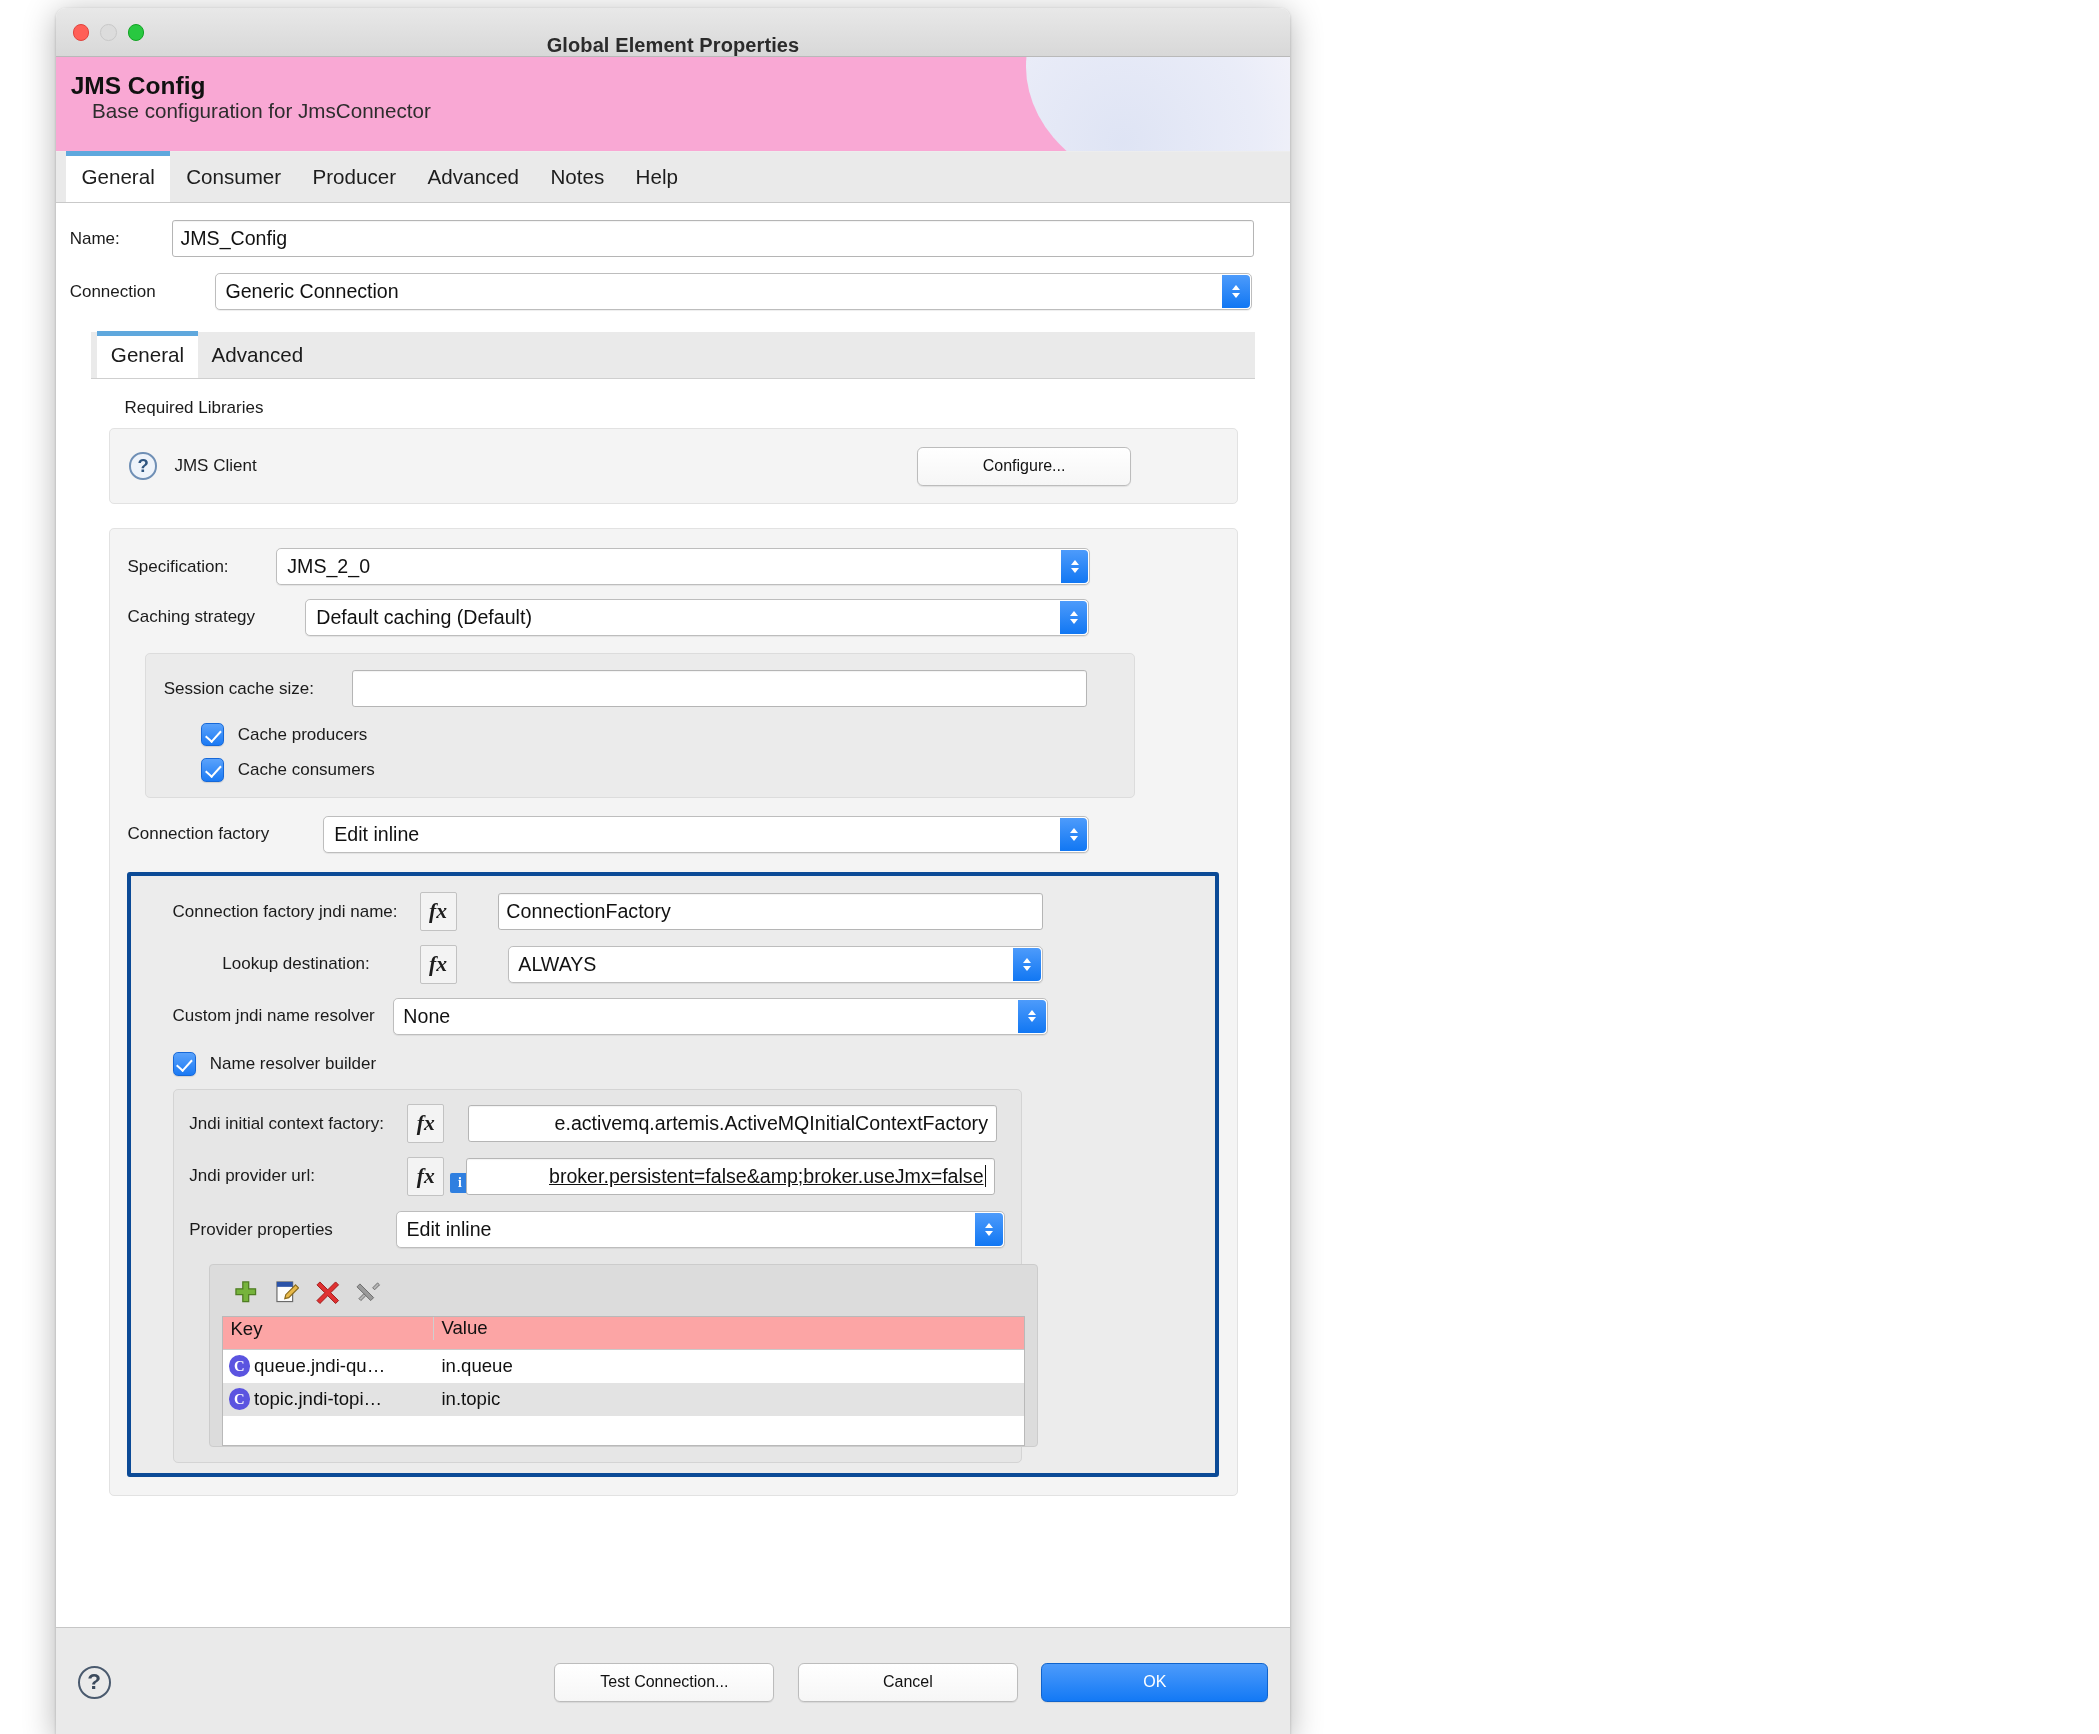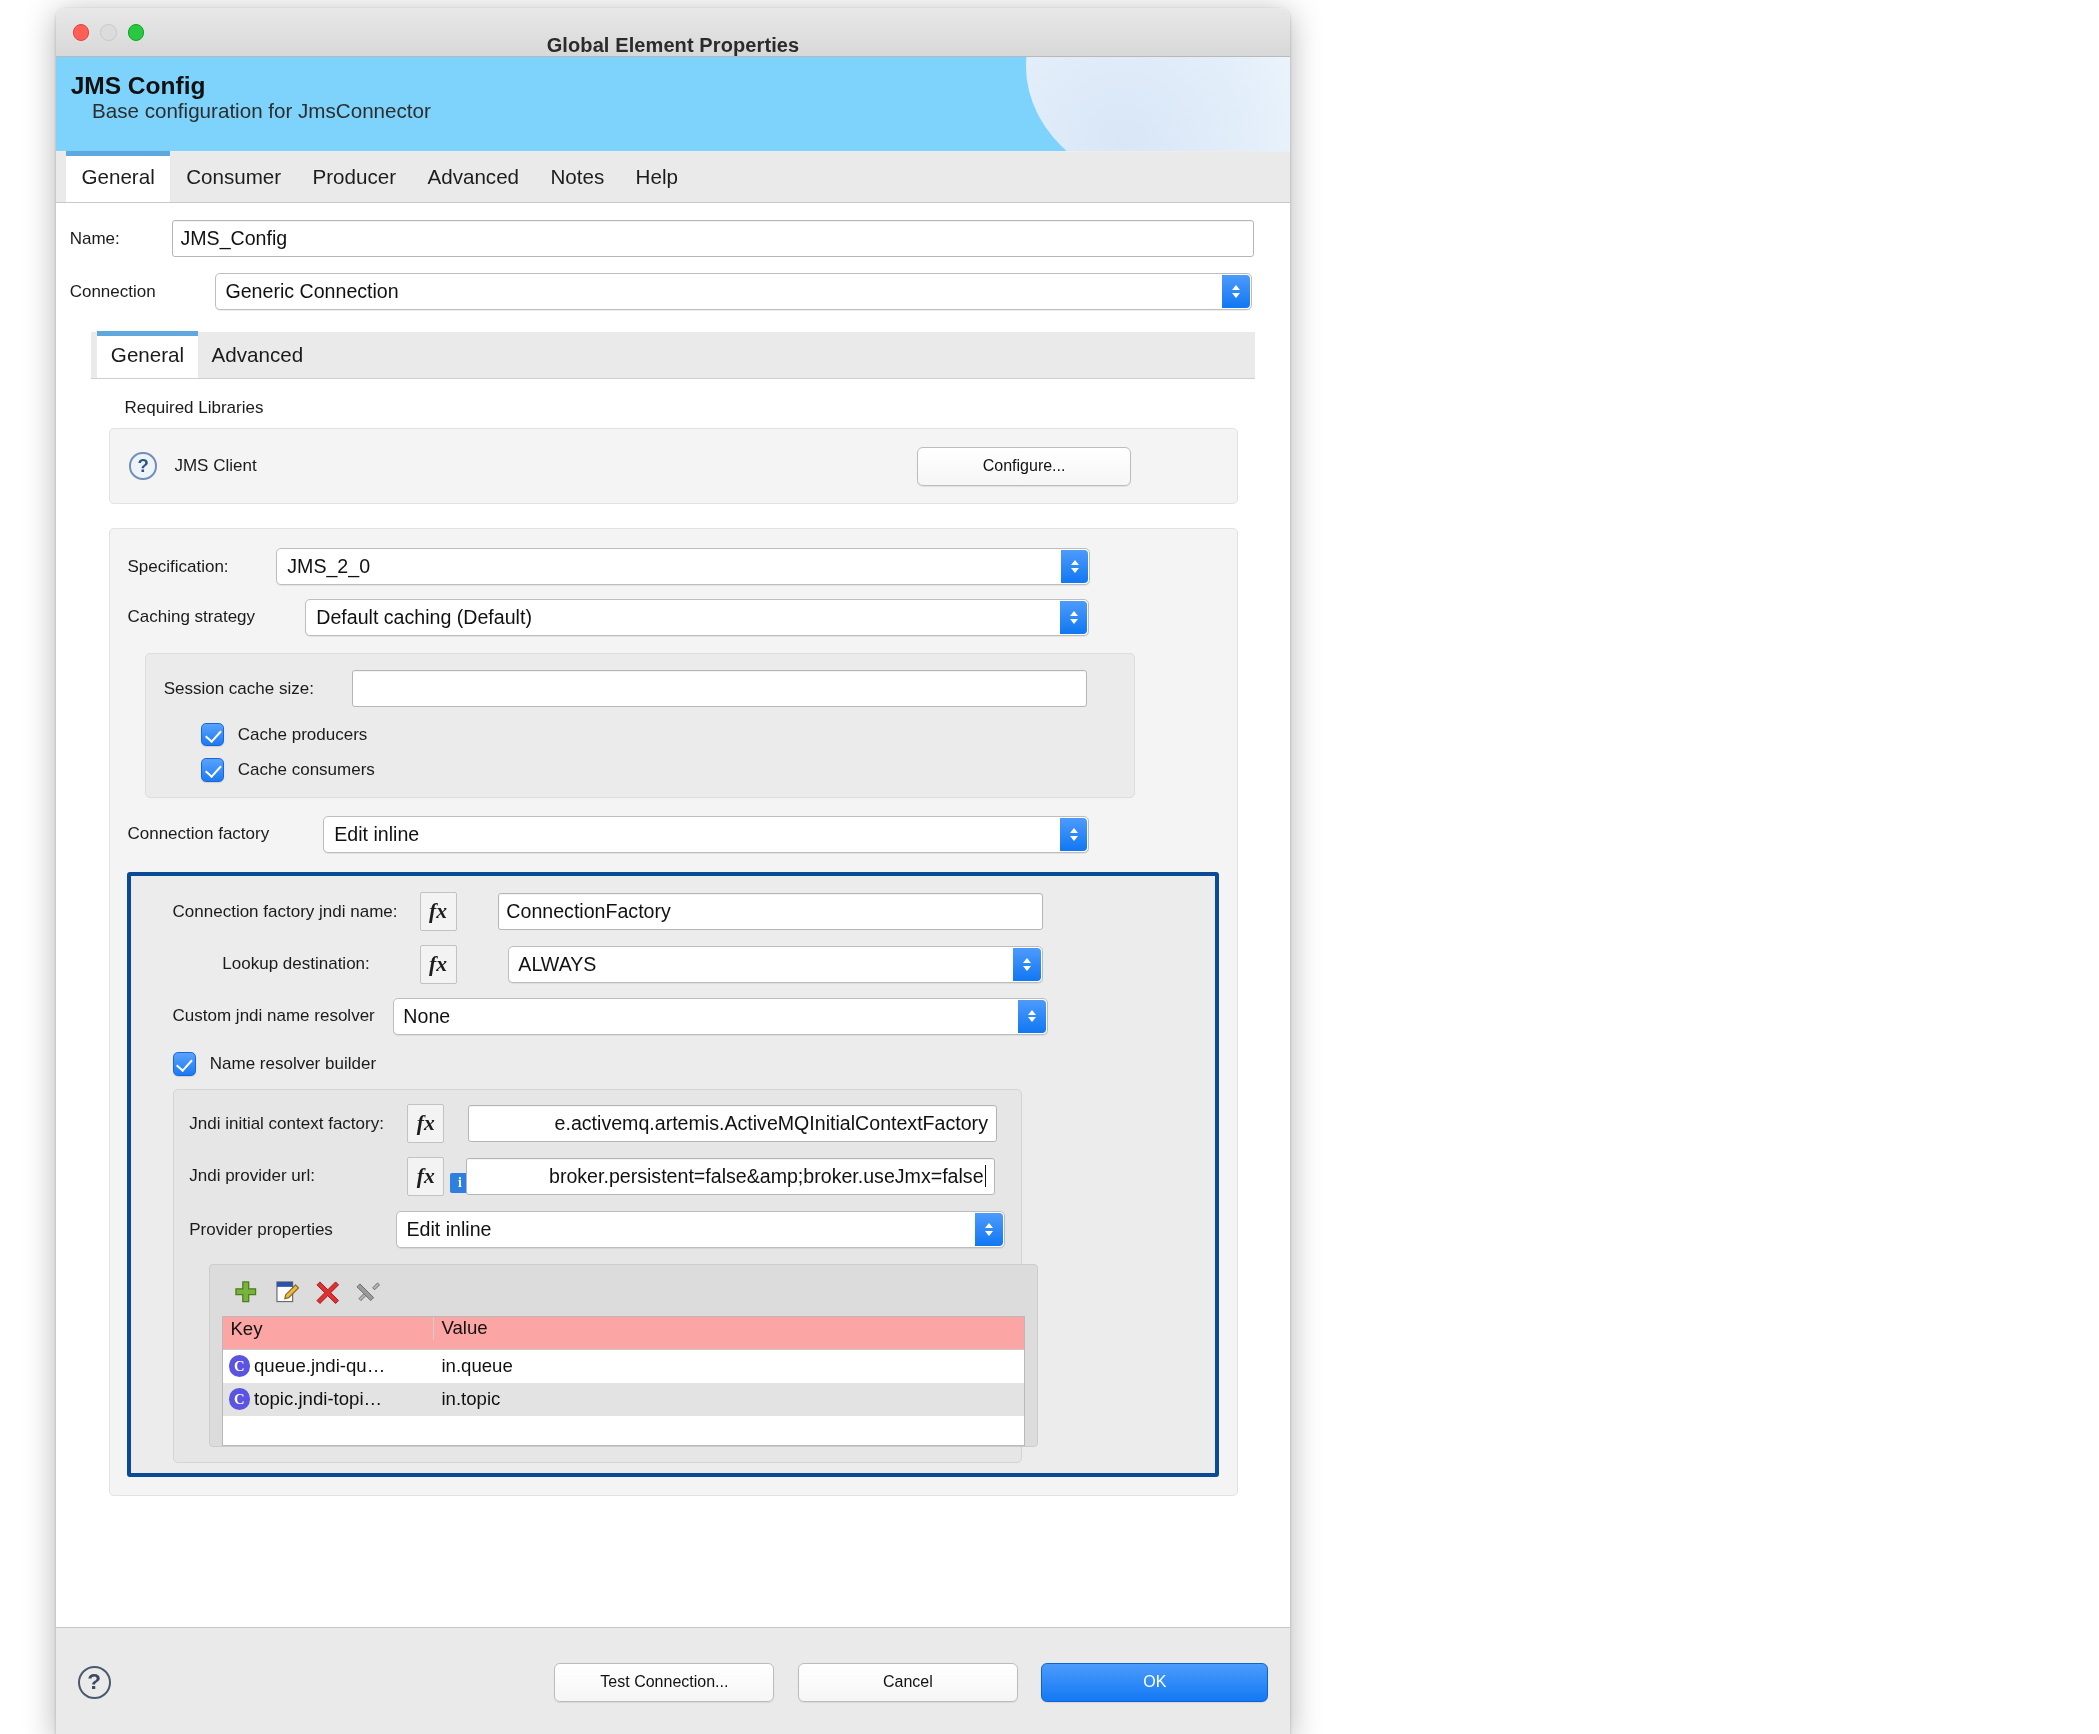--- a/index.html
+++ b/index.html
@@ -31,21 +31,21 @@
   .dot.red { background:#ff5f57; border:1px solid #e0443e; }
   .dot.yellow { background:#dcdcdc; border:1px solid #c8c8c8; }
   .dot.green { background:#28c840; border:1px solid #13a324; }
   .win-title {
     position:absolute; left:0; right:0; top: 26px; text-align:center;
     font-size: 20px; font-weight: 700; color:#2b2b2b; letter-spacing:0.1px;
   }
 
   
   .header {
-    position: relative; height: 95px; background:#7dd3fc; overflow:hidden;
+    position: relative; height: 95px; background:#f9a8d4; overflow:hidden;
     border-bottom: 1px solid #ededed;
   }
   .header-swoosh {
     position:absolute; right:-59px; top:-118px; width: 323px; height: 255px;
     border-radius: 50%;
     background: radial-gradient(circle at 30% 80%, #dde7f6 0%, #e9f0fa 45%, #f7fafd 75%, #ffffff 100%);
     opacity: .95;
   }
   .header h1 {
     position:absolute; left: 14.7px; top: 15.7px; margin:0;
@@ -346,21 +346,21 @@
                 <div class="row">
                   <div class="lbl" style="width:218px;">Jndi initial context factory:</div>
                   <div class="fx">fx</div>
                   <div class="txt" style="width:529px; margin-left:23.5px; justify-content:flex-end;">e.activemq.artemis.ActiveMQInitialContextFactory</div>
                 </div>
 
                 <div class="row" style="margin-top:13.7px;">
                   <div class="lbl" style="width:218px;">Jndi provider url:</div>
                   <div class="fx">fx</div>
                   <div class="infoicon" style="margin-left:5.9px; margin-top:13.7px;">i</div>
-                  <div class="txt" style="width:529px; margin-left:-3.9px; justify-content:flex-end;">
+                  <div class="txt" style="width:529px; margin-left:-3.9px; justify-content:flex-end;text-decoration:underline;">
                     <span>broker.persistent=false&amp;amp;broker.useJmx=false</span>
                       <span class="caret"></span>
                   </div>
                 </div>
 
                 <div class="row" style="margin-top:15.7px;">
                   <div class="lbl" style="width:225px;">Provider properties</div>
                   <div class="combo" style="width:659px;">
                     <span>Edit inline</span>
                     <span class="stepper">

